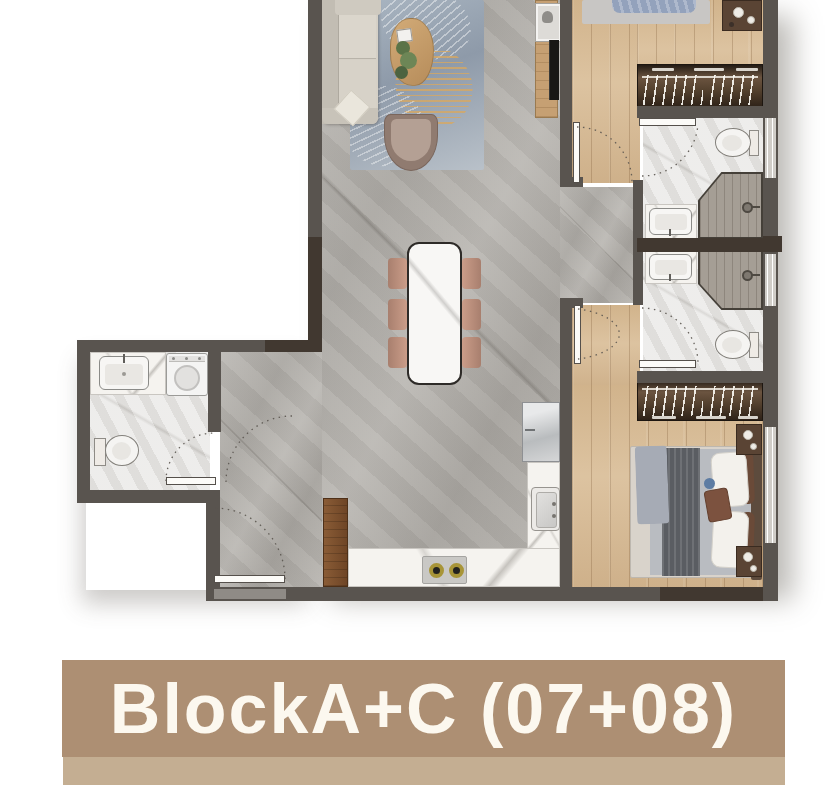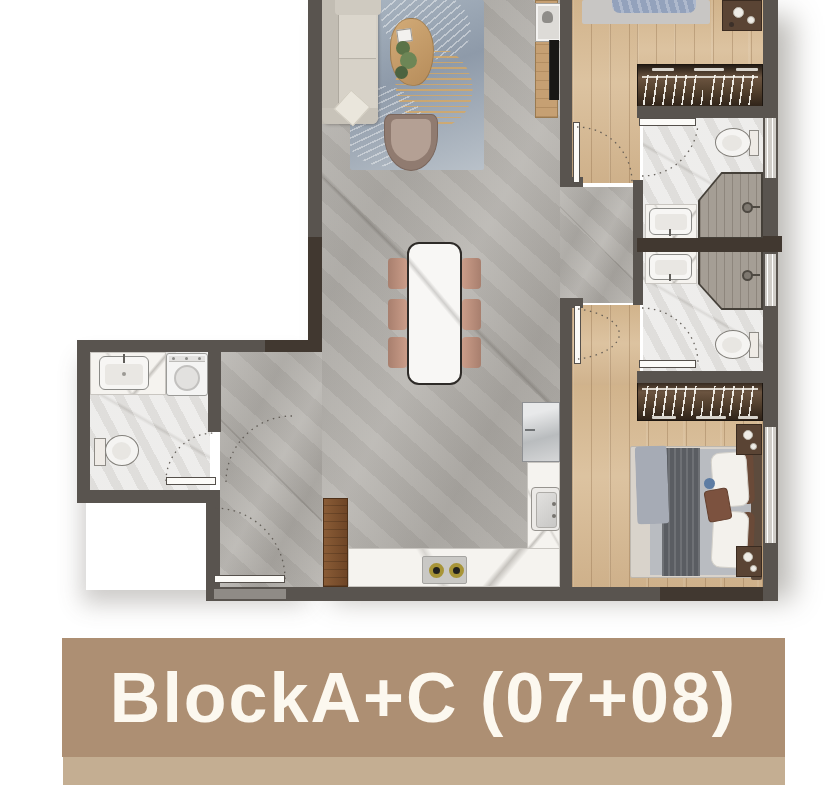--- a/index.html
+++ b/index.html
@@ -277,18 +277,18 @@
       <path d="M 577 127 A 55 55 0 0 1 632 182"></path>
       <path d="M 578 309 A 57 26 0 0 1 578 359"></path>
       <path d="M 642 176 A 56 56 0 0 0 698 124"></path>
       <path d="M 642 308 A 56 56 0 0 1 698 364"></path>
       <path d="M 166 481 A 48 48 0 0 1 214 433"></path>
       <path d="M 285 579 A 71 71 0 0 0 214 508"></path>
       <path d="M 226 482 A 66 66 0 0 1 292 416"></path>
     </g>
   </svg>
 
-  <div class="abs banner" style="left:62px;top:638px;width:723px;height:119px;">
+  <div class="abs banner" style="left:62px;top:660px;width:723px;height:97px;">
     <span>BlockA+C (07+08)</span>
   </div>
   <div class="abs banner-strip" style="left:63px;top:757px;width:722px;height:28px;"></div>
 
 </div>
 
 </body></html>

